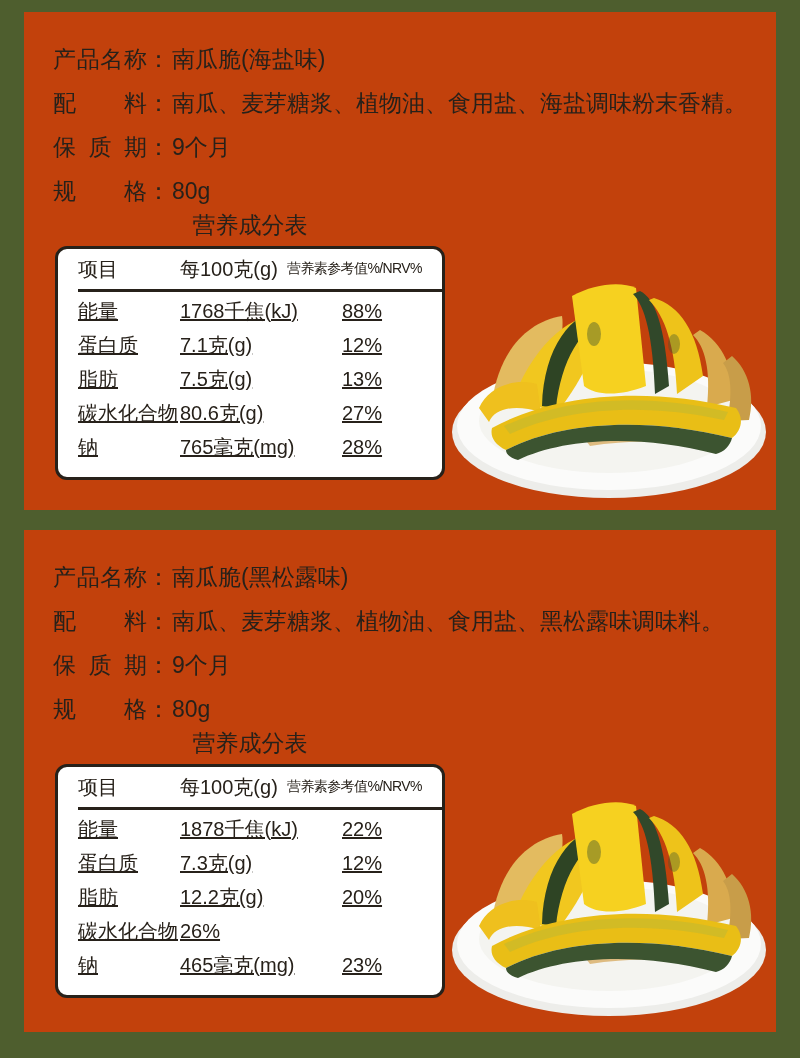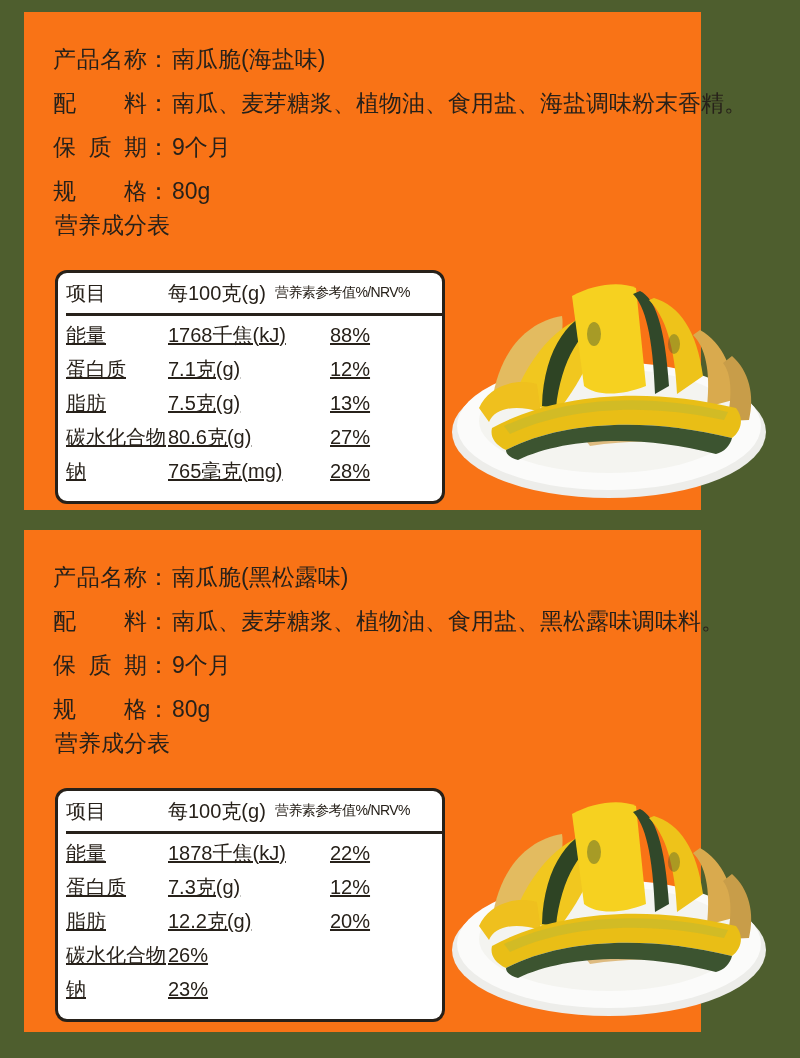--- a/index.html
+++ b/index.html
@@ -5,42 +5,41 @@
   html,body { margin:0; padding:0; }
   body {
     width:800px; height:1058px;
     background:#4e5e2e;
     position:relative;
     font-family:"Liberation Sans", sans-serif;
     color:#27211a;
     overflow:hidden;
   }
   .card {
-    position:absolute; left:24px; width:677px;
-    background:#f97316;
+    position:absolute; left:24px; width:752px;
+    background:#c2410c;
   }
   #card-0 { top:12px;  height:498px; }
   #card-1 { top:530px; height:502px; }
 
   .info { position:absolute; left:29px; top:25px; width:715px; }
   .line { height:44px; display:flex; align-items:center; white-space:nowrap; font-size:23px; }
   .lbl  { display:inline-block; width:94px; text-align:justify; text-align-last:justify; }
   .colon{ display:inline-block; }
   .val  { display:inline-block; margin-left:2px; }
 
   .nut-title {
     position:absolute; left:31px; width:390px; top:198px;
-    font-size:23px;
+    text-align:center; font-size:23px;
   }
   .nut-table {
     position:absolute; left:31px; top:234px; width:390px; height:234px;
     border:3px solid #27211a; border-radius:12px;
-    box-sizing:border-box; padding-left:8px;
+    box-sizing:border-box; padding-left:20px;
     background:#fff;
-    margin-top:24px;
   }
   .nut-head {
     display:grid; grid-template-columns:102px 107px 1fr;
     align-items:center; height:40px;
     border-bottom:3px solid #27211a;
     font-size:20px; white-space:nowrap;
   }
   .nut-head .nrv-h { font-size:14px; letter-spacing:-0.6px; }
   .nut-body { padding-top:2px;text-decoration:underline; }
   .nut-row {
@@ -185,20 +184,21 @@
         <span>脂肪</span>
         <span>12.2克(g)</span>
         <span>20%</span>
       </div>
       <div class="nut-row">
         <span>碳水化合物</span>
         <span>26%</span>
       </div>
       <div class="nut-row">
         <span>钠</span>
+        <span>465毫克(mg)</span>
         <span>23%</span>
       </div>
     </div>
   </div>
 
   <svg class="food" viewBox="0 0 332 272" aria-hidden="true">
     <ellipse cx="165" cy="198" rx="157" ry="66" fill="#ededea"></ellipse>
     <ellipse cx="165" cy="192" rx="152" ry="64" fill="#fbfbfa"></ellipse>
     <ellipse cx="165" cy="187" rx="130" ry="52" fill="#f4f4f0"></ellipse>
     <path d="M48,168 C55,118 82,88 118,82 C121,98 112,138 90,174 Z" fill="#e3bb60"></path>

